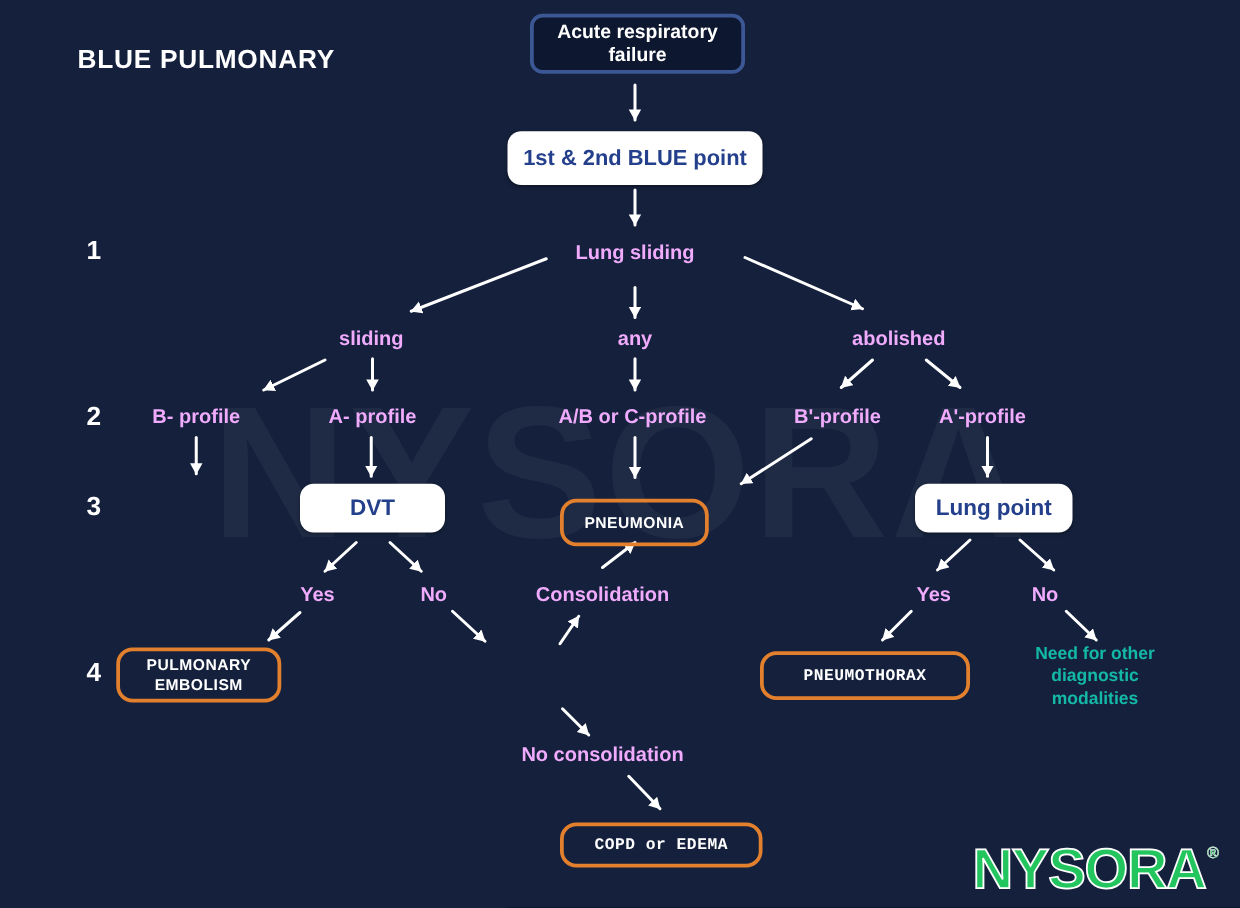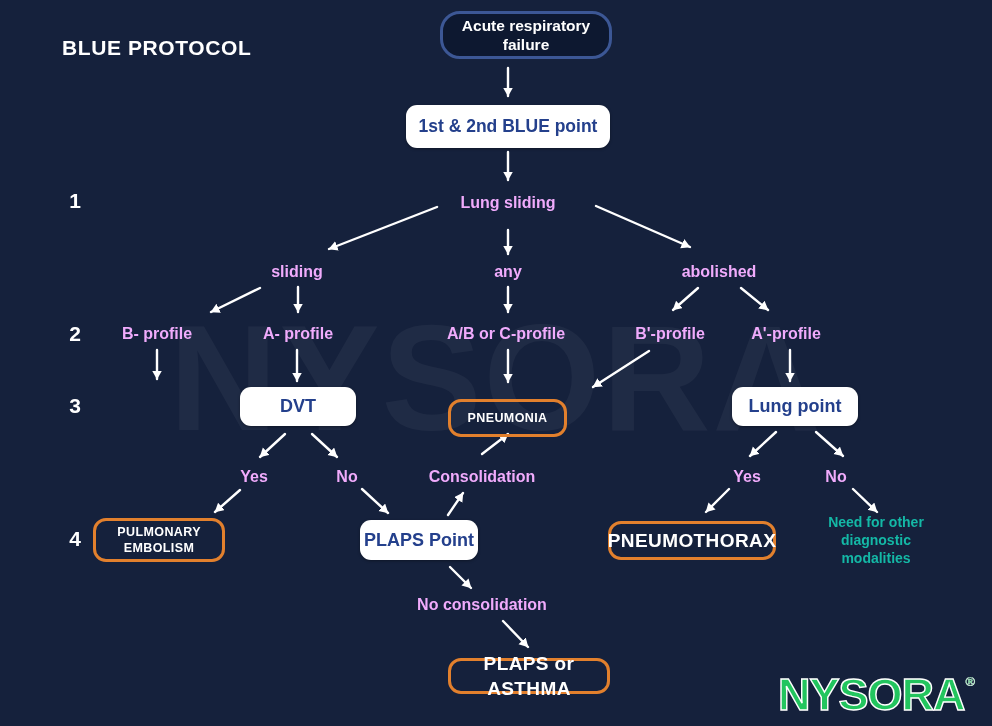--- a/index.html
+++ b/index.html
@@ -18,35 +18,35 @@
     color:#ffffff; font-weight:bold; font-size:21px; letter-spacing:0.6px;
   }
   .node {
     position:absolute; display:flex; align-items:center; justify-content:center;
     text-align:center; box-sizing:border-box;
   }
   .lbl   { color:#f0abfc; font-weight:bold; font-size:16px; }
   .lbl-multi { color:#14b8a6; font-weight:bold; font-size:14px; line-height:18px; }
   .step  { color:#ffffff; font-weight:bold; font-size:21px; }
   .box-dark {
-    background:#0d1830; border:3px solid #3c5795; border-radius:20px;
-    color:#ffffff; font-weight:bold; font-size:15.5px; line-height:1.25;margin-left:16px;
+    background:#0d1830; border:3px solid #3c5795; border-radius:10px;
+    color:#ffffff; font-weight:bold; font-size:15.5px; line-height:1.25;
   }
   .box-white {
     background:#ffffff; border-radius:11px;
     color:#24408c; font-weight:bold; font-size:18px;
     box-shadow:0 1px 3px rgba(0,0,0,0.35);
   }
   .box-white.sm { font-size:17.5px; }
   .box-orange {
     border:3.5px solid #e2802d; border-radius:13px;
     color:#ffffff; font-weight:bold; font-size:12.5px;
     letter-spacing:0.4px; line-height:1.32;
   }
-  .box-orange.md { font-size:19px; }
+  .box-orange.md { font-size:13px;font-family:Liberation Mono, monospace; }
   #arrow-layer { position:absolute; left:0; top:0; pointer-events:none; }
   .flow-arrow { stroke:#ffffff; stroke-width:2.4; stroke-linecap:round; }
   .logo {
     position:absolute; left:778px; top:669px;
     color:#22c55e; font-weight:bold; font-size:45px; letter-spacing:-1px;
     -webkit-text-stroke:1.4px #ffffff; white-space:nowrap;
   }
   .logo .reg {
     font-size:13px; vertical-align:24px; -webkit-text-stroke:0.4px #ffffff; margin-left:1px;
   }
@@ -86,21 +86,21 @@
       <line x1="448" y1="515" x2="463" y2="493" class="flow-arrow" marker-end="url(#arrowhead)"></line>
       <line x1="482" y1="454" x2="508" y2="434" class="flow-arrow" marker-end="url(#arrowhead)"></line>
       <line x1="450" y1="567" x2="471" y2="588" class="flow-arrow" marker-end="url(#arrowhead)"></line>
       <line x1="503" y1="621" x2="528" y2="647" class="flow-arrow" marker-end="url(#arrowhead)"></line>
       <line x1="776" y1="432" x2="750" y2="456" class="flow-arrow" marker-end="url(#arrowhead)"></line>
       <line x1="816" y1="432" x2="843" y2="456" class="flow-arrow" marker-end="url(#arrowhead)"></line>
       <line x1="729" y1="489" x2="706" y2="512" class="flow-arrow" marker-end="url(#arrowhead)"></line>
       <line x1="853" y1="489" x2="877" y2="512" class="flow-arrow" marker-end="url(#arrowhead)"></line>
     </svg>
 
-  <div class="page-title">BLUE PROTOCOL</div>
+  <div class="page-title">BLUE PULMONARY</div>
 
   <div class="node step" style="left:64px;top:189px;width:22px;height:24px">1</div>
   <div class="node step" style="left:64px;top:322px;width:22px;height:24px">2</div>
   <div class="node step" style="left:64px;top:394px;width:22px;height:24px">3</div>
   <div class="node step" style="left:64px;top:527px;width:22px;height:24px">4</div>
 
   <div class="node box-dark" style="left:424px;top:11px;width:172px;height:48px;padding:0 8px">Acute respiratory failure</div>
 
   <div class="node box-white sm" style="left:406px;top:105px;width:204px;height:43px">1st &amp; 2nd BLUE point</div>
 
@@ -120,23 +120,22 @@
   <div class="node box-orange" style="left:448px;top:399px;width:119px;height:38px">PNEUMONIA</div>
   <div class="node box-white" style="left:732px;top:387px;width:126px;height:39px">Lung point</div>
 
   <div class="node lbl" style="left:224px;top:466px;width:60px;height:22px">Yes</div>
   <div class="node lbl" style="left:317px;top:466px;width:60px;height:22px">No</div>
   <div class="node lbl" style="left:412px;top:466px;width:140px;height:22px">Consolidation</div>
   <div class="node lbl" style="left:717px;top:466px;width:60px;height:22px">Yes</div>
   <div class="node lbl" style="left:806px;top:466px;width:60px;height:22px">No</div>
 
   <div class="node box-orange" style="left:93px;top:518px;width:132px;height:44px;padding:0 24px">PULMONARY EMBOLISM</div>
-  <div class="node box-white" style="left:360px;top:520px;width:118px;height:40px">PLAPS Point</div>
   <div class="node box-orange md" style="left:608px;top:521px;width:168px;height:39px">PNEUMOTHORAX</div>
   <div class="node lbl-multi" style="left:812px;top:513px;width:128px">Need for other diagnostic modalities</div>
 
   <div class="node lbl" style="left:402px;top:594px;width:160px;height:22px">No consolidation</div>
 
-  <div class="node box-orange md" style="left:448px;top:658px;width:162px;height:36px">PLAPS or ASTHMA</div>
+  <div class="node box-orange md" style="left:448px;top:658px;width:162px;height:36px">COPD or EDEMA</div>
 
   <div class="logo"><span>NYSORA</span><span class="reg">®</span></div>
 
 </div>
 
 </body></html>

